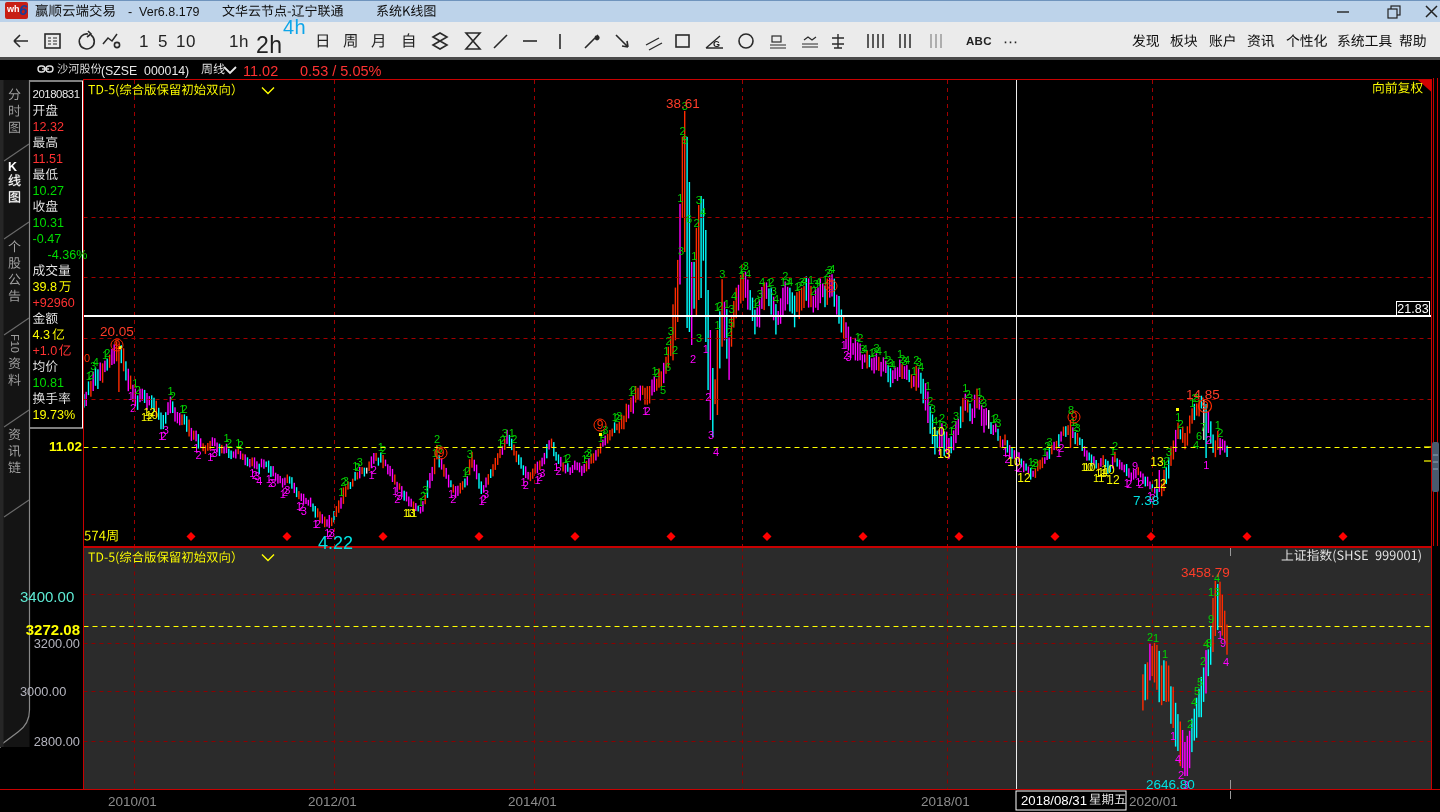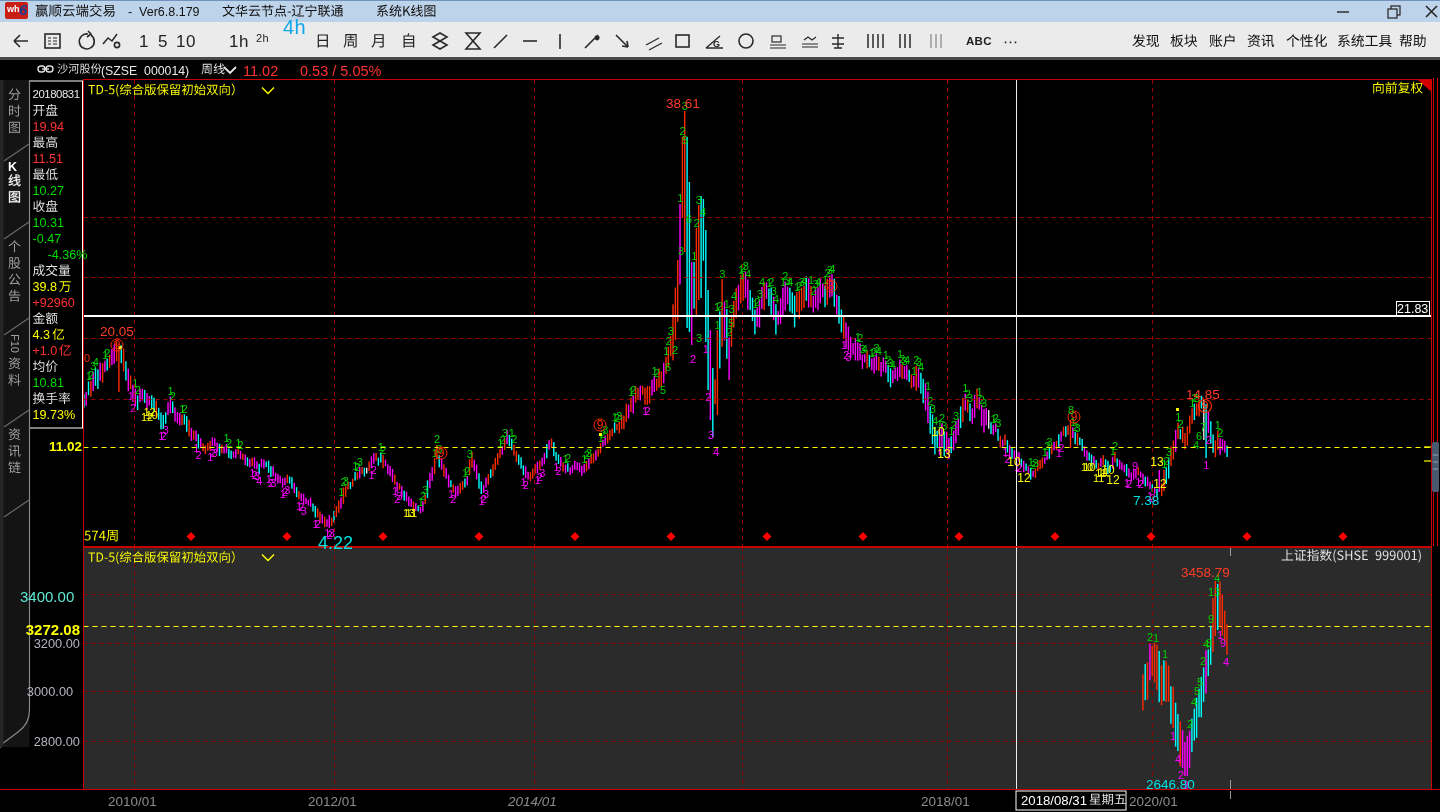--- a/index.html
+++ b/index.html
@@ -3,31 +3,31 @@
 *{margin:0;padding:0;box-sizing:border-box}
 body{width:1440px;height:812px;background:#000;overflow:hidden;font-family:"Liberation Sans",sans-serif;position:relative}
 .t{position:absolute;white-space:nowrap;line-height:1.15;z-index:3}
 svg.ov{position:absolute;left:0;top:0;pointer-events:none;z-index:2}
 </style></head><body>
 <div class="t" style="left:666.0px;top:96.0px;font-size:13.5px;color:#ff3c28;">38.61</div>
 <div class="t" style="left:100.0px;top:324.0px;font-size:13.5px;color:#ff3c28;">20.05</div>
 <div class="t" style="left:318.0px;top:533.0px;font-size:18px;color:#00e1e1;">4.22</div>
 <div class="t" style="left:1186.0px;top:387.0px;font-size:13.5px;color:#ff3c28;">14.85</div>
 <div class="t" style="left:1133px;top:493.0px;font-size:13.5px;color:#00e1e1;">7.38</div>
-<div class="t" style="left:1396px;top:300.5px;width:34px;height:15px;border:1px solid #fff;background:#000;color:#fff;font-size:12.5px;line-height:15px;">21.83</div>
+<div class="t" style="left:1396px;top:300.5px;width:34px;height:15px;border:1px solid #fff;background:#000;color:#fff;font-size:12.5px;text-align:center;line-height:15px;">21.83</div>
 <div class="t" style="left:46.0px;top:439.0px;font-size:13.5px;color:#ffff00;font-weight:700;text-align:right;width:36px;">11.02</div>
 <div class="t" style="left:1181.0px;top:565.0px;font-size:13.5px;color:#ff3c28;">3458.79</div>
 <div class="t" style="left:1146.0px;top:777.0px;font-size:13.5px;color:#00e1e1;">2646.80</div>
 <div class="t" style="left:20.0px;top:588.0px;font-size:15px;color:#5eead4;width:60px;">3400.00</div>
 <div class="t" style="left:20.0px;top:620.5px;font-size:15px;color:#ffff00;font-weight:700;text-align:right;width:60px;">3272.08</div>
 <div class="t" style="left:20.0px;top:637.0px;font-size:12.8px;color:#b4b4be;text-align:right;width:60px;">3200.00</div>
-<div class="t" style="left:20.0px;top:685.0px;font-size:12.8px;color:#b4b4be;text-align:center;width:60px;">3000.00</div>
+<div class="t" style="left:20.0px;top:685.0px;font-size:12.8px;color:#b4b4be;text-align:left;width:60px;">3000.00</div>
 <div class="t" style="left:20.0px;top:735.0px;font-size:12.8px;color:#b4b4be;text-align:right;width:60px;">2800.00</div>
 <div class="t" style="left:32.5px;top:88.0px;font-size:11.4px;color:#e8e8e8;letter-spacing:-0.45px;">20180831</div>
-<div class="t" style="left:32.5px;top:120.0px;font-size:12.6px;color:#ff3232;">19.94</div>
+<div class="t" style="left:32.5px;top:120.0px;font-size:12.6px;color:#ff3232;">12.32</div>
 <div class="t" style="left:32.5px;top:152.0px;font-size:12.6px;color:#ff3232;">11.51</div>
 <div class="t" style="left:32.5px;top:184.0px;font-size:12.6px;color:#00dc00;">10.27</div>
 <div class="t" style="left:32.5px;top:216.0px;font-size:12.6px;color:#00dc00;">10.31</div>
 <div class="t" style="left:32.5px;top:232.0px;font-size:12.6px;color:#00dc00;">-0.47</div>
 <div class="t" style="left:32.5px;top:248.0px;font-size:12.6px;color:#00dc00;margin-left:15px;">-4.36%</div>
 <div class="t" style="left:32.5px;top:280.0px;font-size:12.6px;color:#ffff00;">39.8</div>
 <div class="t" style="left:32.5px;top:296.0px;font-size:12.6px;color:#ff3232;">+92960</div>
 <div class="t" style="left:32.5px;top:328.0px;font-size:12.6px;color:#ffff00;">4.3</div>
 <div class="t" style="left:32.5px;top:344.0px;font-size:12.6px;color:#ff3232;">+1.0</div>
 <div class="t" style="left:32.5px;top:376.0px;font-size:12.6px;color:#00dc00;">10.81</div>
@@ -38,31 +38,31 @@
 <div style="position:absolute;left:5px;top:2px;width:23px;height:17px;background:#c81e14;border-radius:2px;"></div>
 <div class="t" style="left:7.0px;top:4.0px;font-size:9.0px;color:#ffffff;font-weight:700;">wh</div>
 <div class="t" style="left:19px;top:1px;font-size:15px;color:#1a3c96;font-weight:700;font-style:italic;">6</div>
 <div class="t" style="left:128.0px;top:5.0px;font-size:12.5px;color:#111111;">-&nbsp; Ver6.8.179</div>
 <div style="position:absolute;left:0;top:22px;width:1440px;height:35px;background:#ebebeb;"></div>
 <div style="position:absolute;left:0;top:57px;width:1440px;height:3px;background:#4a4a4a;"></div>
 <div class="t" style="left:139.0px;top:32.0px;font-size:17.0px;color:#222;letter-spacing:0.50px;">1</div>
 <div class="t" style="left:158.0px;top:32.0px;font-size:17.0px;color:#222;letter-spacing:0.50px;">5</div>
 <div class="t" style="left:176.0px;top:32.0px;font-size:17.0px;color:#222;letter-spacing:0.50px;">10</div>
 <div class="t" style="left:229.0px;top:32.0px;font-size:17.0px;color:#222;letter-spacing:0.50px;">1h</div>
-<div class="t" style="left:256.0px;top:32.0px;font-size:11px;color:#222;letter-spacing:0.50px;">2h</div>
+<div class="t" style="left:256.0px;top:32.0px;font-size:23px;color:#222;letter-spacing:0.50px;">2h</div>
 <div class="t" style="left:283.0px;top:16px;font-size:20px;color:#0ea5e9;letter-spacing:0.50px;">4h</div>
 <div class="t" style="left:713.0px;top:38.5px;font-size:9.0px;color:#222;font-weight:700;">G</div>
 <div class="t" style="left:966.0px;top:35.0px;font-size:11.5px;color:#222;font-weight:700;letter-spacing:0.30px;">ABC</div>
 <div class="t" style="left:1003.0px;top:33.0px;font-size:15.0px;color:#222;">⋯</div>
 <div class="t" style="left:101.0px;top:63.5px;font-size:12.3px;color:#e8e8e8;">(SZSE&nbsp; 000014)</div>
 <div class="t" style="left:243.0px;top:63.0px;font-size:14.5px;color:#ff3232;">11.02</div>
 <div class="t" style="left:300.0px;top:63.0px;font-size:14.5px;color:#ff3232;">0.53 / 5.05%</div>
 <div class="t" style="left:108.0px;top:794.0px;font-size:13.5px;color:#8c8c8c;">2010/01</div>
 <div class="t" style="left:308.0px;top:794.0px;font-size:13.5px;color:#8c8c8c;">2012/01</div>
-<div class="t" style="left:508.0px;top:794.0px;font-size:13.5px;color:#8c8c8c;font-style:italic;">2014/01</div>
+<div class="t" style="left:508.0px;top:794.0px;font-size:13.5px;color:#8c8c8c;">2014/01</div>
 <div class="t" style="left:716.0px;top:794.0px;font-size:13.5px;color:#8c8c8c;margin-top:36px;">2016/01</div>
 <div class="t" style="left:921.0px;top:794.0px;font-size:13.5px;color:#8c8c8c;">2018/01</div>
 <div class="t" style="left:1129.0px;top:794.0px;font-size:13.5px;color:#8c8c8c;">2020/01</div>
 <div class="t" style="left:1021.0px;top:793.0px;font-size:13.2px;color:#ffffff;">2018/08/31</div>
 <svg class="ov" width="1440" height="812" viewBox="0 0 1440 812" font-family="Liberation Sans,sans-serif">
     <defs>
       <path id="g0" d="M253 0H346V-655H568V-733H31V-655H253Z"></path>
       <path id="g1" d="M101 0H288C509 0 629 -137 629 -369C629 -603 509 -733 284 -733H101ZM193 -76V-658H276C449 -658 534 -555 534 -369C534 -184 449 -76 276 -76Z"></path>
       <path id="g2" d="M46 -245H302V-315H46Z"></path>
       <path id="g3" d="M262 13C385 13 502 -78 502 -238C502 -400 402 -472 281 -472C237 -472 204 -461 171 -443L190 -655H466V-733H110L86 -391L135 -360C177 -388 208 -403 257 -403C349 -403 409 -341 409 -236C409 -129 340 -63 253 -63C168 -63 114 -102 73 -144L27 -84C77 -35 147 13 262 13Z"></path>

